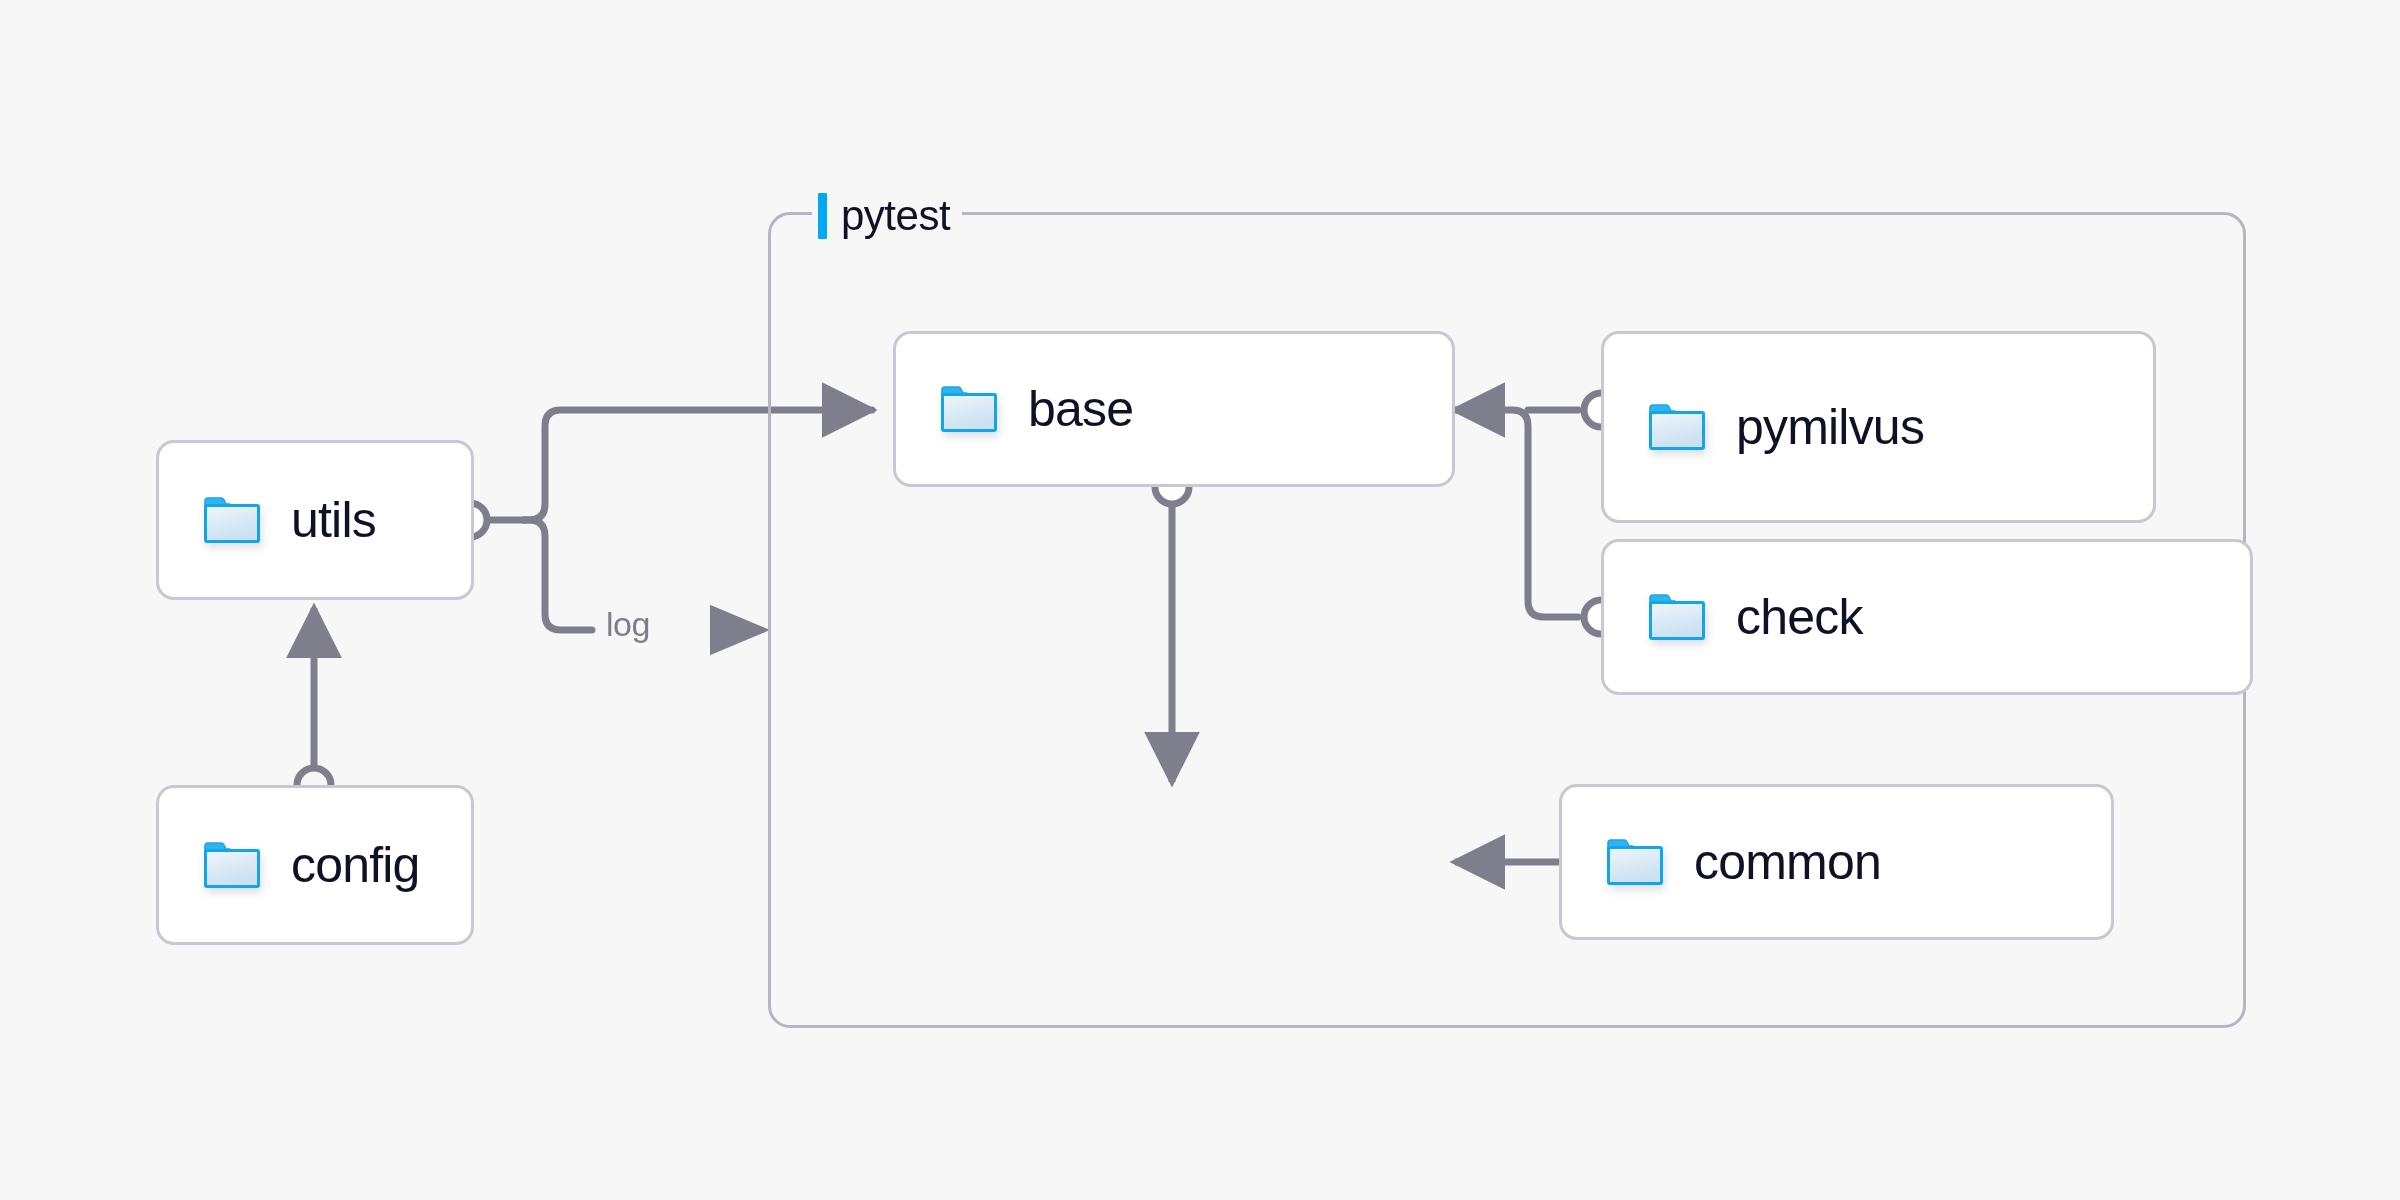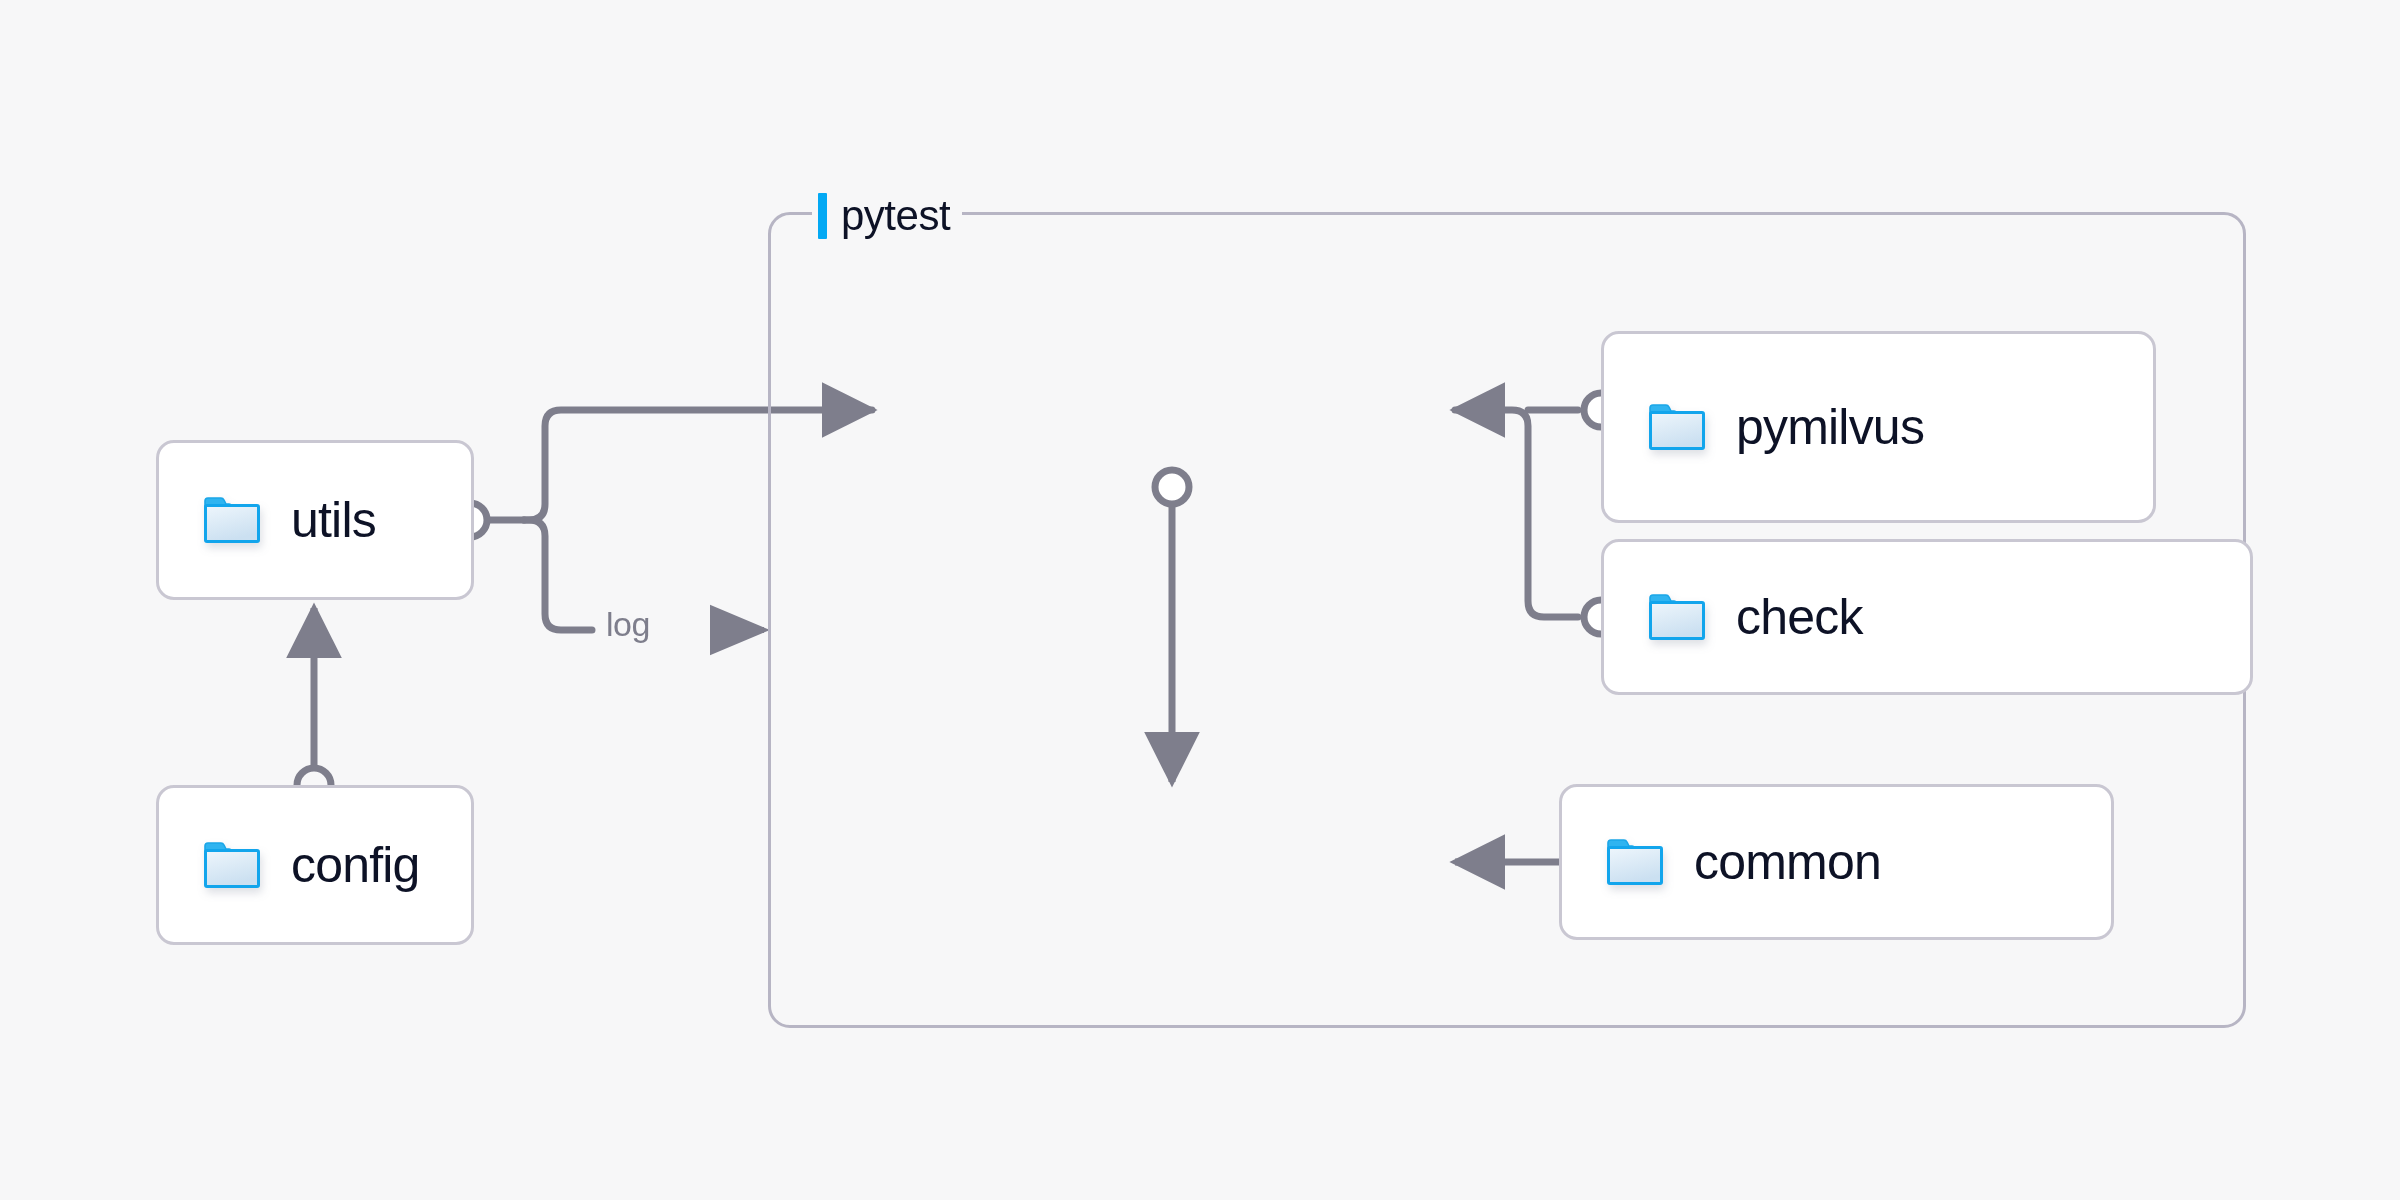--- a/index.html
+++ b/index.html
@@ -189,20 +189,35 @@
             <stop offset="100%" stop-color="#cbe0f1"></stop>
           </linearGradient>
         </defs>
         <path d="M2,9 L2,5 Q2,2 5,2 L18,2 Q20,2 21,4 L23,8 L26,8 Q28,8 28,10 L28,12 L2,12 Z" fill="#2fb4f0" stroke="#1ba6e8" stroke-width="1.6" stroke-linejoin="round"></path>
         <rect x="2.5" y="9.5" width="53" height="36" rx="1.5" fill="url(#fg2)" stroke="#12a5ec" stroke-width="3"></rect>
       </svg>
     </span>
     <span class="node-label">config</span>
   </div>
 
+  <div class="node" style="left:893px; top:331px; width:562px; height:156px;">
+    <span class="folder-icon">
+      <svg width="58" height="48" viewBox="0 0 58 48">
+        <defs>
+          <linearGradient id="fg3" x1="0" y1="0" x2="0.35" y2="1">
+            <stop offset="0%" stop-color="#eef6fc"></stop>
+            <stop offset="100%" stop-color="#cbe0f1"></stop>
+          </linearGradient>
+        </defs>
+        <path d="M2,9 L2,5 Q2,2 5,2 L18,2 Q20,2 21,4 L23,8 L26,8 Q28,8 28,10 L28,12 L2,12 Z" fill="#2fb4f0" stroke="#1ba6e8" stroke-width="1.6" stroke-linejoin="round"></path>
+        <rect x="2.5" y="9.5" width="53" height="36" rx="1.5" fill="url(#fg3)" stroke="#12a5ec" stroke-width="3"></rect>
+      </svg>
+    </span>
+    <span class="node-label">base</span>
+  </div>
 
 
   <div class="node" style="left:1601px; top:331px; width:555px; height:192px;">
     <span class="folder-icon">
       <svg width="58" height="48" viewBox="0 0 58 48">
         <defs>
           <linearGradient id="fg5" x1="0" y1="0" x2="0.35" y2="1">
             <stop offset="0%" stop-color="#eef6fc"></stop>
             <stop offset="100%" stop-color="#cbe0f1"></stop>
           </linearGradient>

